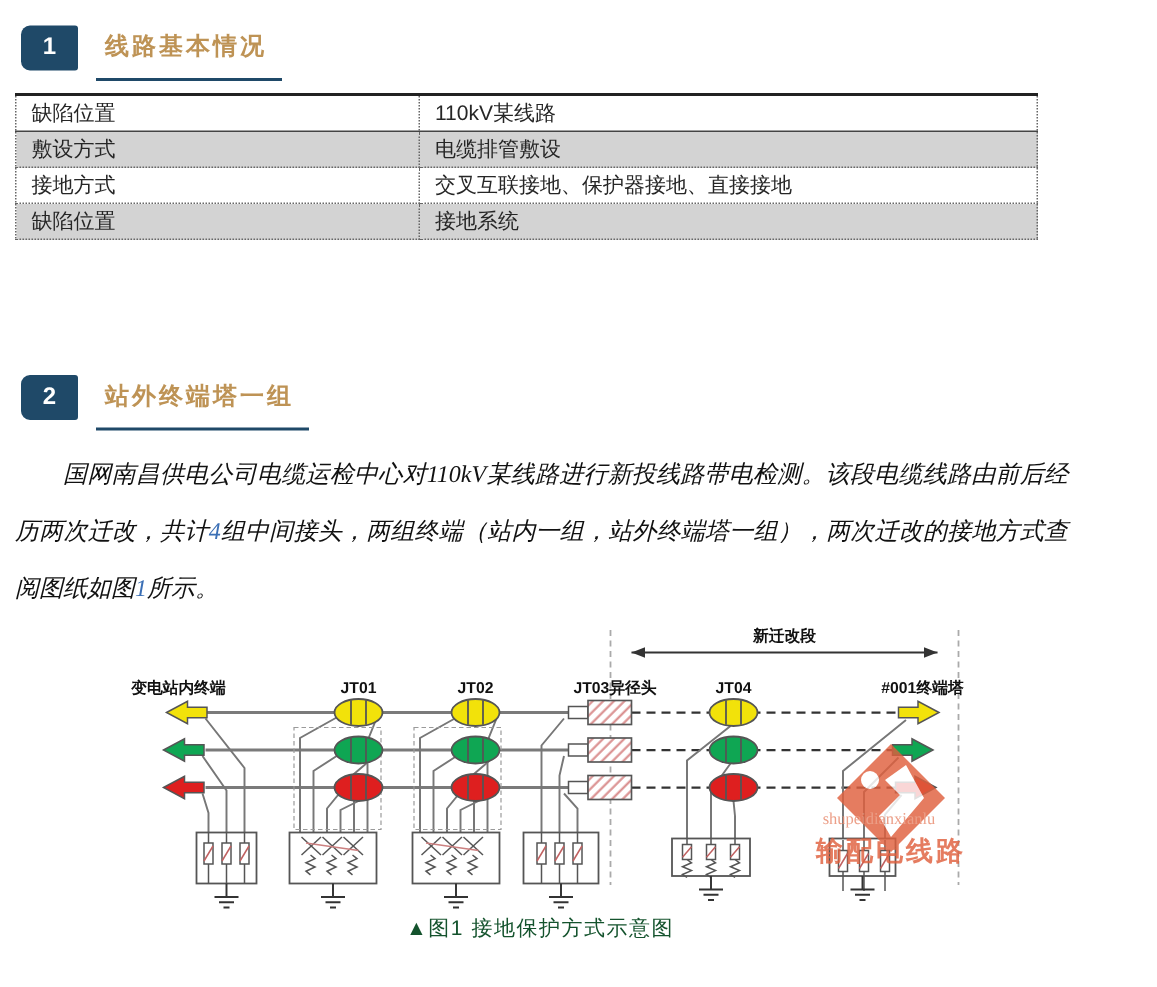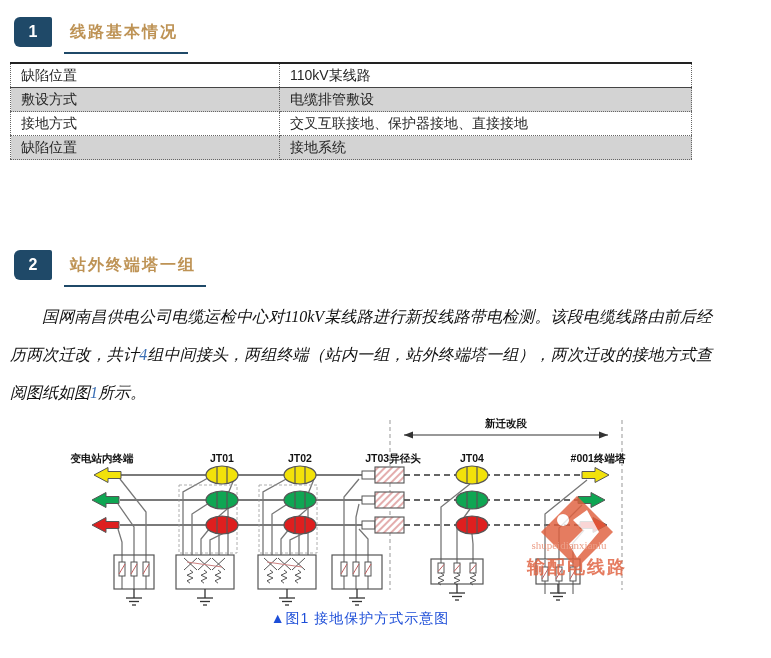--- a/index.html
+++ b/index.html
@@ -25,34 +25,34 @@
   #info-table td.c1{width:248px;border-right:1px dotted #666;}
   #info-table tr:nth-child(even){background:#D3D3D3;}
 
   
   #desc-para{position:absolute;left:10px;top:298px;width:702px;
              font-family:"Liberation Serif",serif;font-size:16px;line-height:38px;
              text-indent:32px;text-align:justify;color:#111;font-style:italic;}
   .num-blue{color:#3B6FB5;}
 
   
-  #diagram{position:absolute;left:56px;top:412px;width:650px;height:205px;}
+  #diagram{position:absolute;left:73px;top:412px;width:650px;height:205px;}
   #diagram svg{display:block;}
   .dlabel{font-family:"Liberation Sans",sans-serif;font-size:10.5px;font-weight:bold;fill:#111;}
   .wire{stroke:#777;stroke-width:1.3;fill:none;}
   .phase{stroke:#7a7a7a;stroke-width:2;fill:none;}
   .phdash{stroke:#333;stroke-width:1.5;fill:none;stroke-dasharray:6 4;}
   .gbox{fill:#fff;stroke:#555;stroke-width:1.2;}
   .bound{stroke:#aaa;stroke-width:1.2;stroke-dasharray:4 3;fill:none;}
   .bundle{fill:none;stroke:#9a9a9a;stroke-width:0.8;stroke-dasharray:3 2;}
   .spanline{stroke:#333;stroke-width:1.2;}
 
   
   #fig-caption{position:absolute;left:60px;top:610px;width:600px;text-align:center;
-               font-size:14px;color:#1d4ed8;letter-spacing:1px;}
+               font-size:14px;color:#14532d;letter-spacing:1px;}
 </style>
 </head>
 <body>
 
 <div id="page">
 
   <div class="sec-header" style="top:17px;width:250px;">
     <div class="sec-badge">1</div>
     <div class="sec-title">线路基本情况</div>
     <div class="sec-underline" style="width:124px;"></div>

